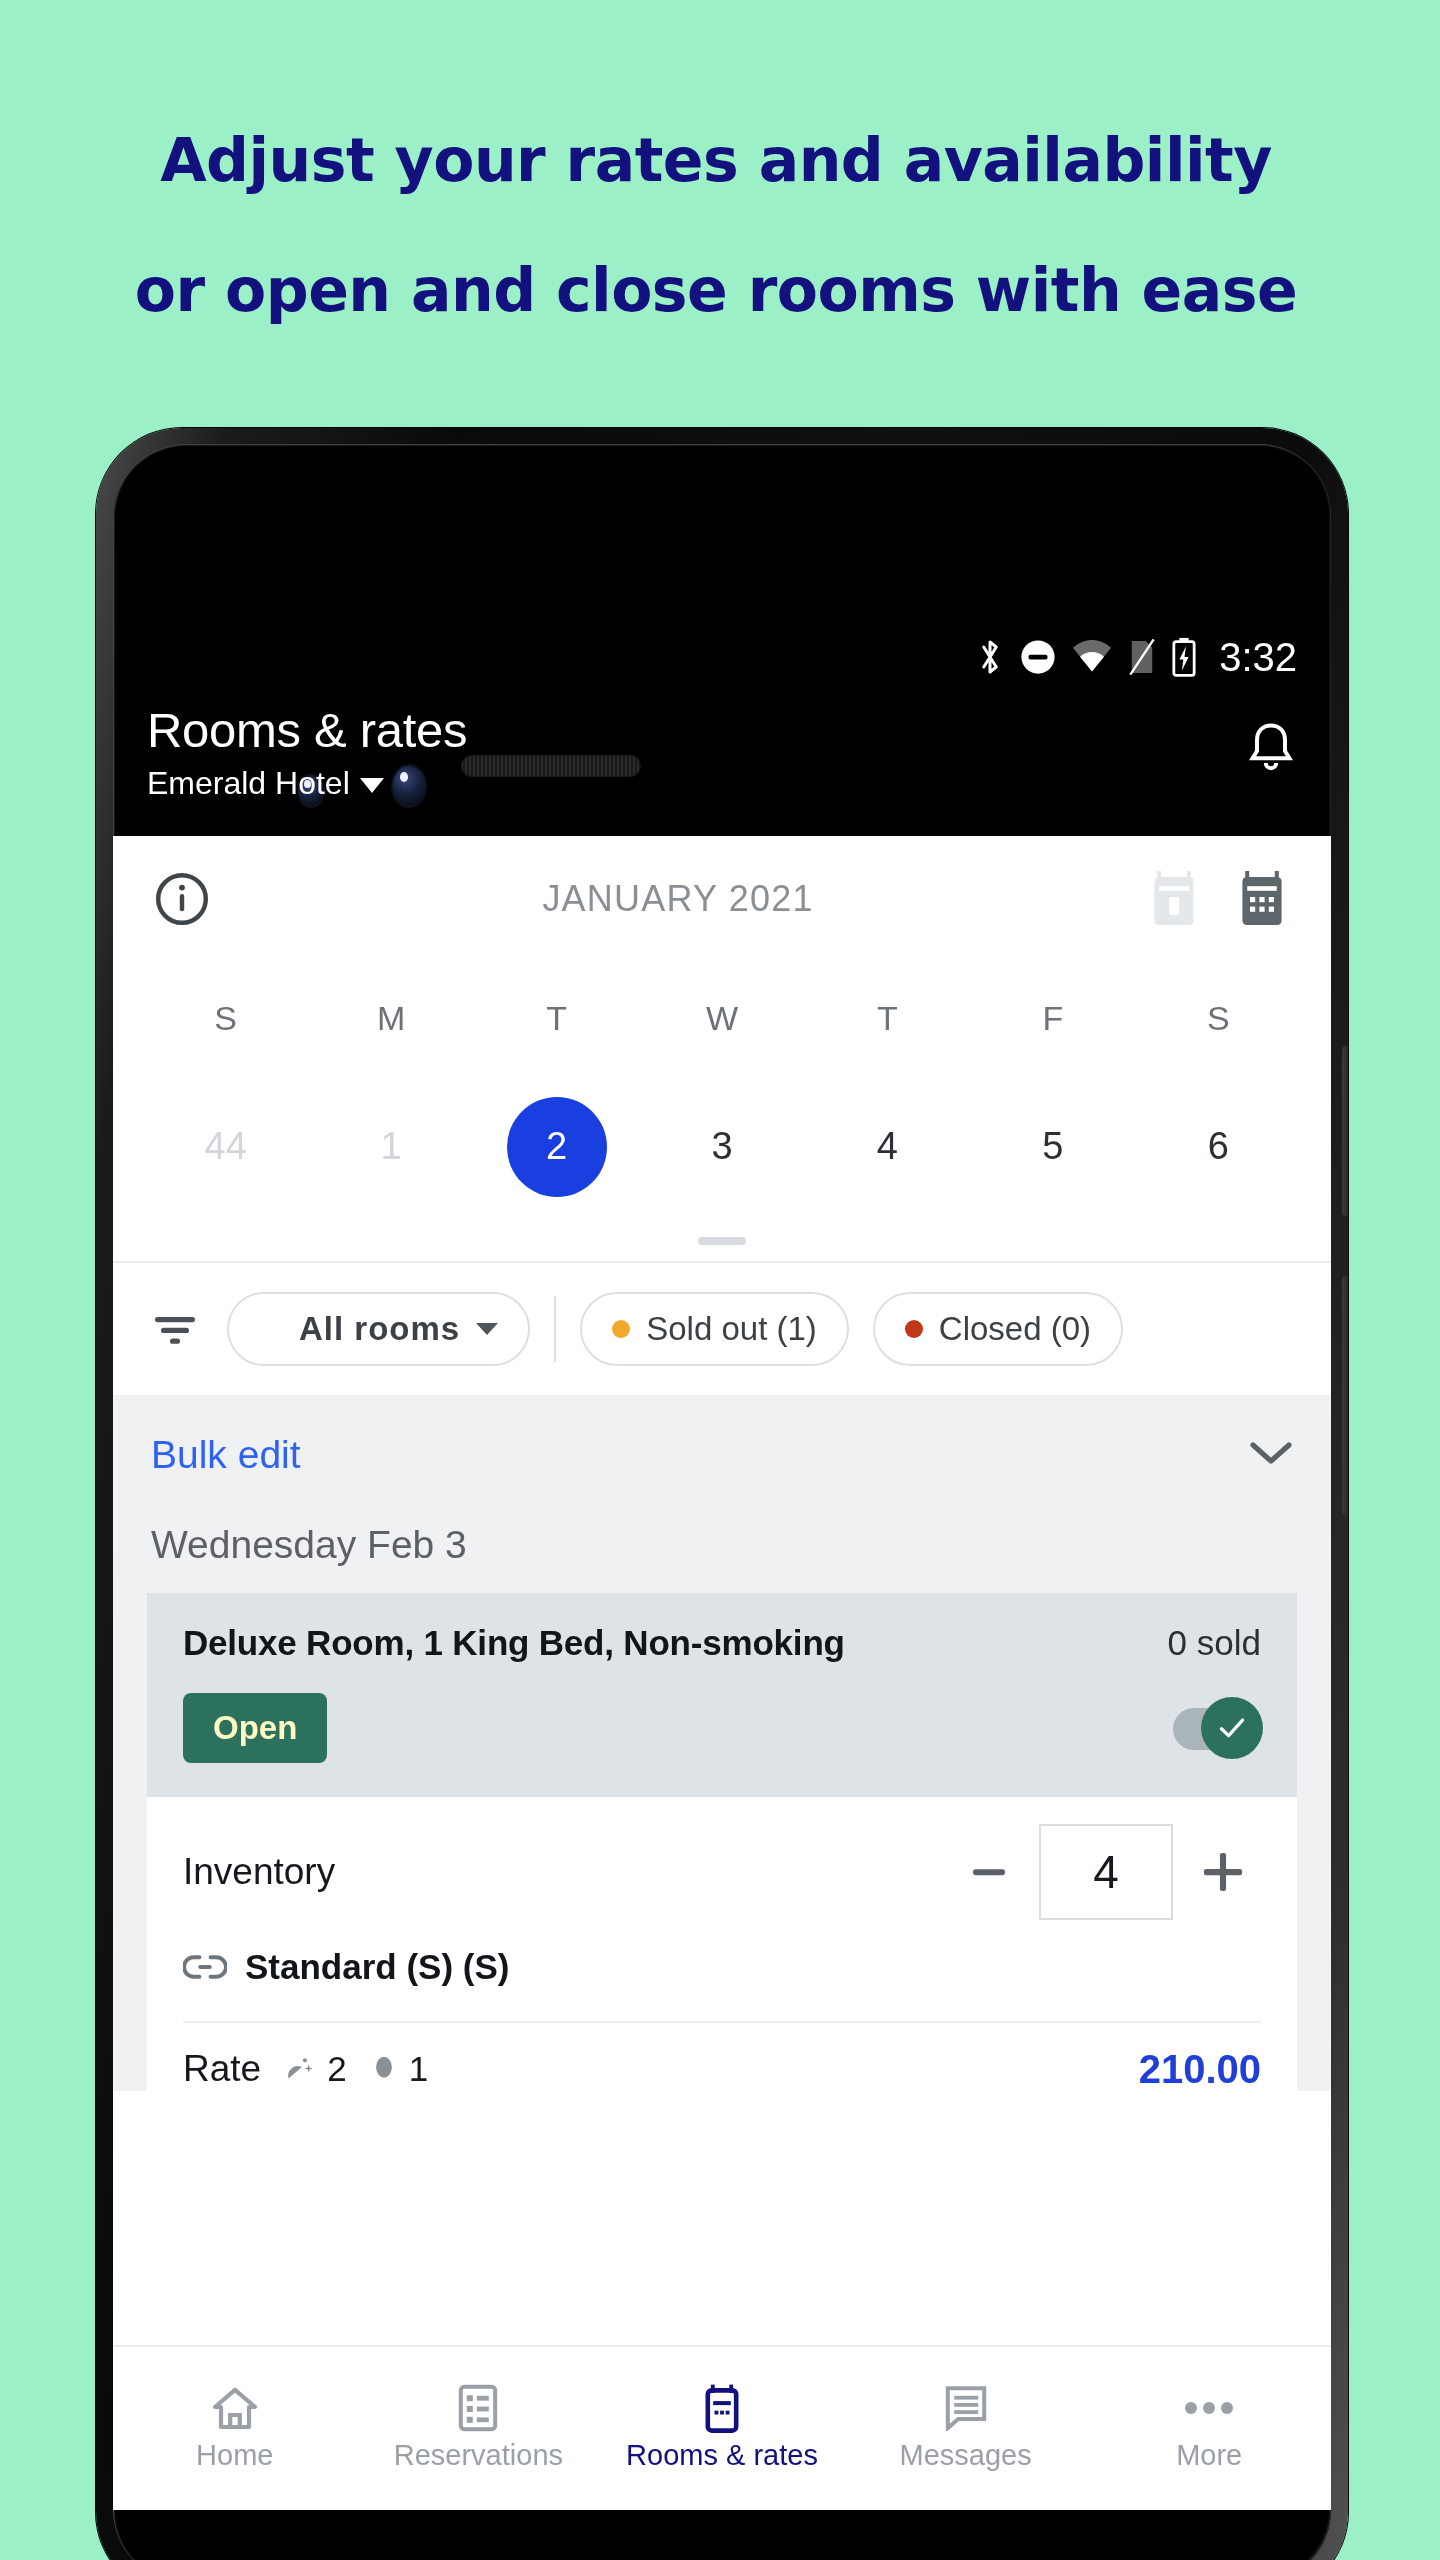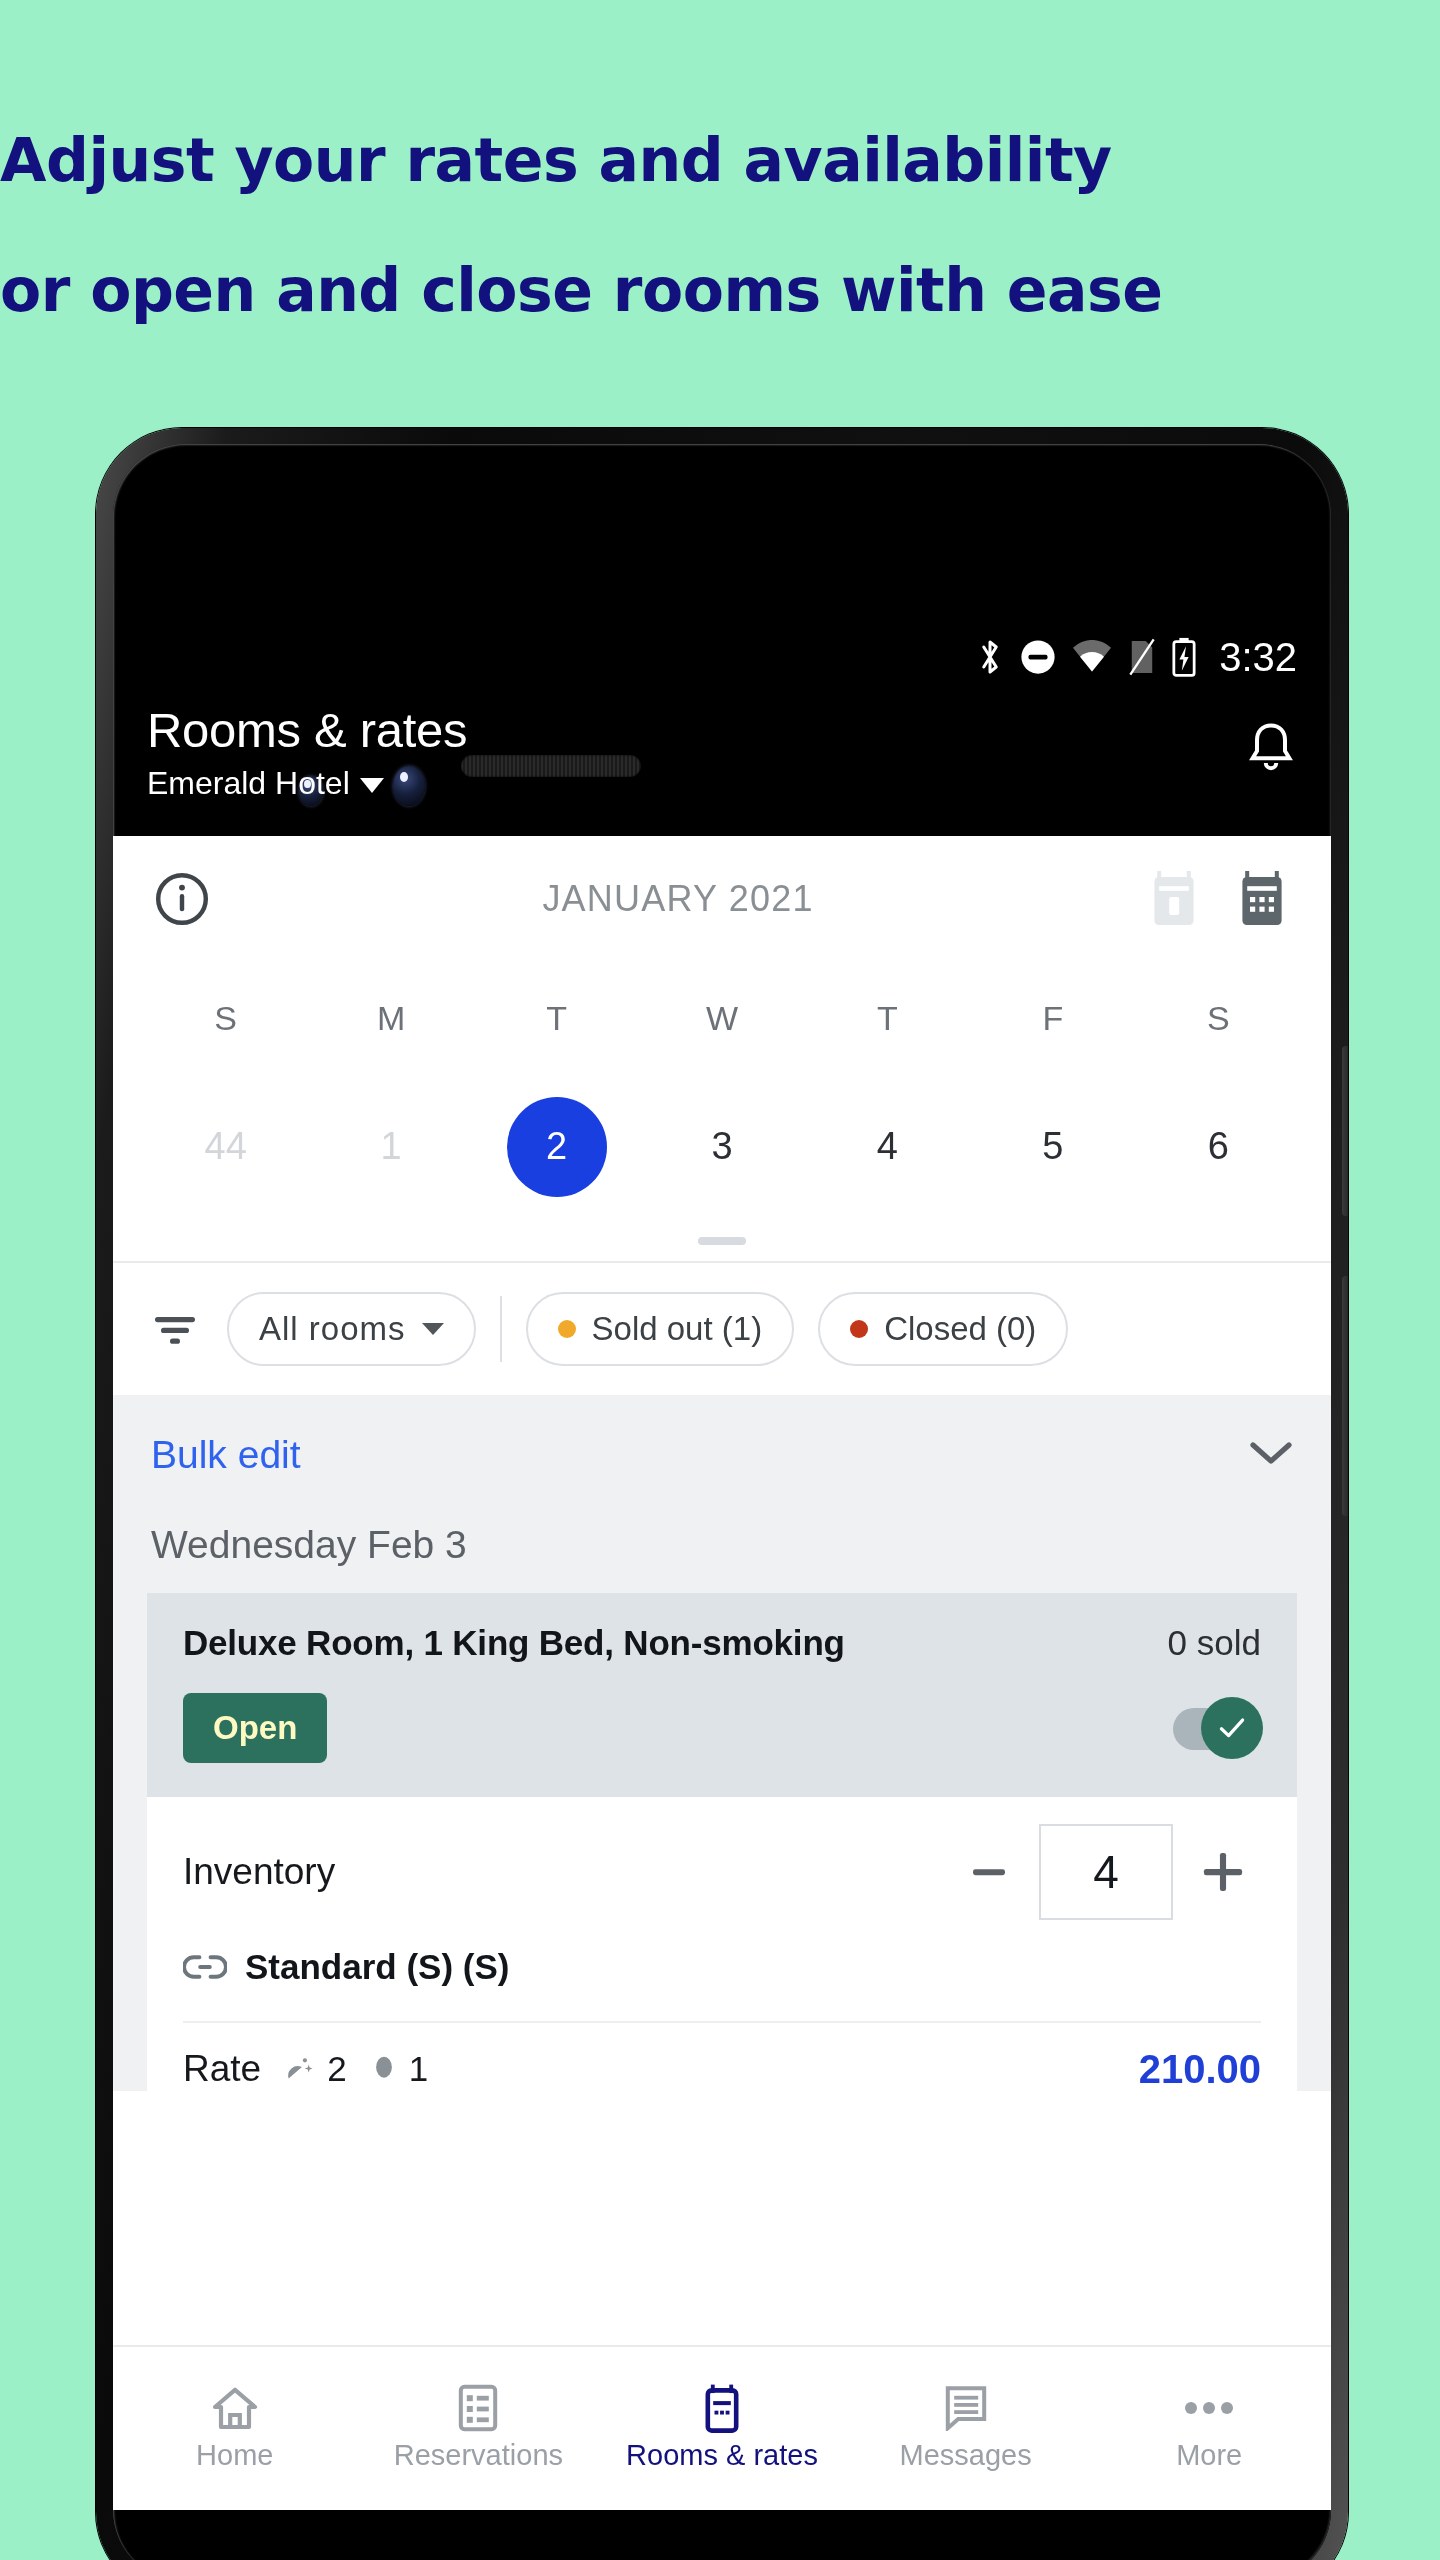--- a/index.html
+++ b/index.html
@@ -5,22 +5,22 @@
   * { box-sizing: border-box; margin: 0; padding: 0; }
   html, body {
     width: 1440px; height: 2560px;
     font-family: "Liberation Sans", sans-serif;
     overflow: hidden;
   }
   body { background: #9cf0c8; position: relative; }
 
   
   .headline {
-    position: absolute; top: 95px; left: 0; width: 1416px;
-    text-align: left;
+    position: absolute; top: 95px; left: 8px; width: 1416px;
+    text-align: center;
     color: #12117e;
     font-family: "DejaVu Sans", sans-serif;
     font-weight: 700;
     font-size: 60px;
     line-height: 130px;
     letter-spacing: -0.5px;
   }
   .headline .l2 { display: block; }
 
   
@@ -165,21 +165,21 @@
     height: 132px; display: flex; align-items: center; padding: 0 34px; gap: 0;
   }
   .filter-icon { width: 56px; display:flex; justify-content:center; }
   .chip {
     height: 74px; border: 2px solid #dcdfe3; border-radius: 40px;
     display: flex; align-items: center; gap: 16px;
     padding: 0 30px; margin-left: 24px;
     font-size: 33px; color: #3c4146; white-space: nowrap;
     background: #fff;
   }
-  .chip .cv { font-weight: 400; letter-spacing: 1px; }
+  .chip .cv { font-weight: 700; letter-spacing: 1px; margin-left: 40px; }
   .chip-caret {
     width: 0; height: 0; border-left: 11px solid transparent;
     border-right: 11px solid transparent; border-top: 12px solid #51565b;
   }
   .dot { width: 18px; height: 18px; border-radius: 50%; }
   .divider-v {
     width: 2px; height: 66px; background: #dcdfe3; margin-left: 24px;
   }
 
   

